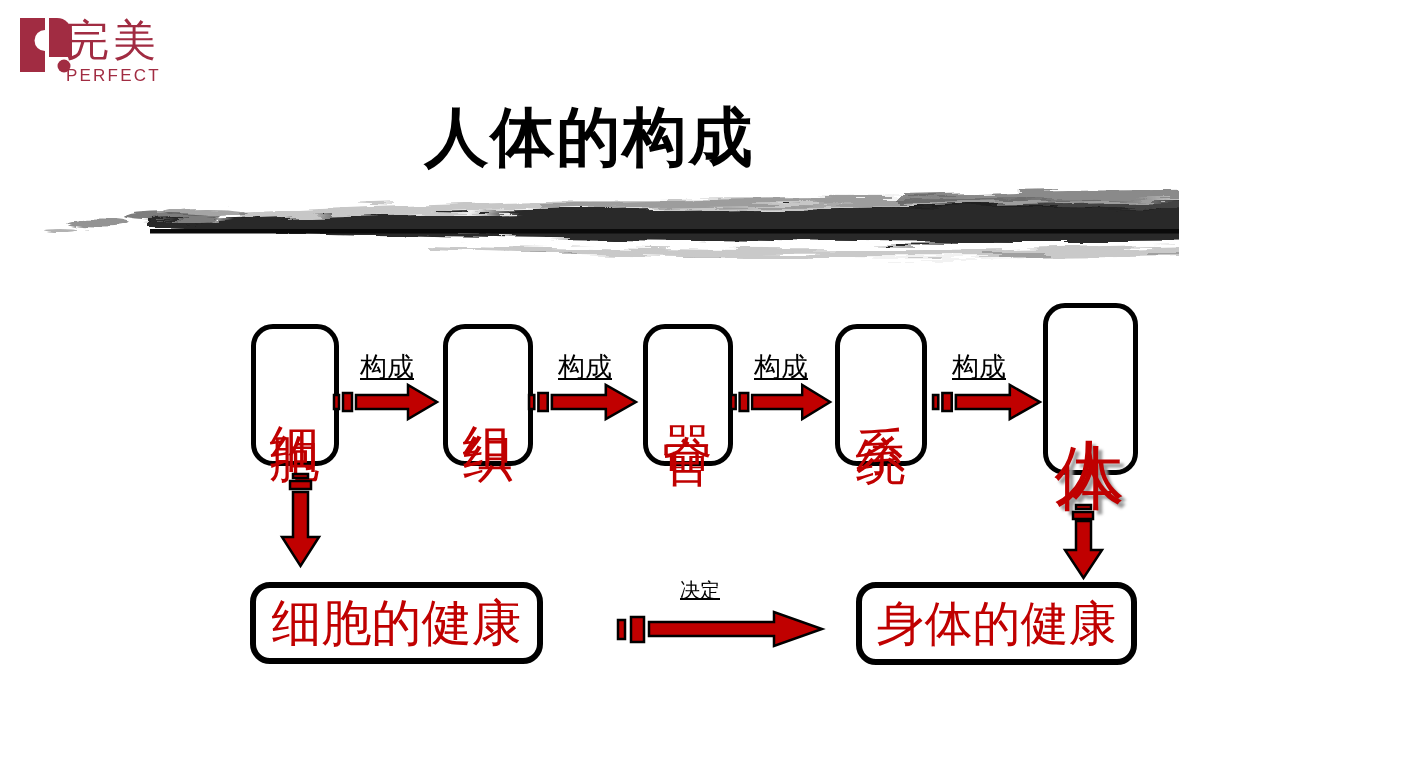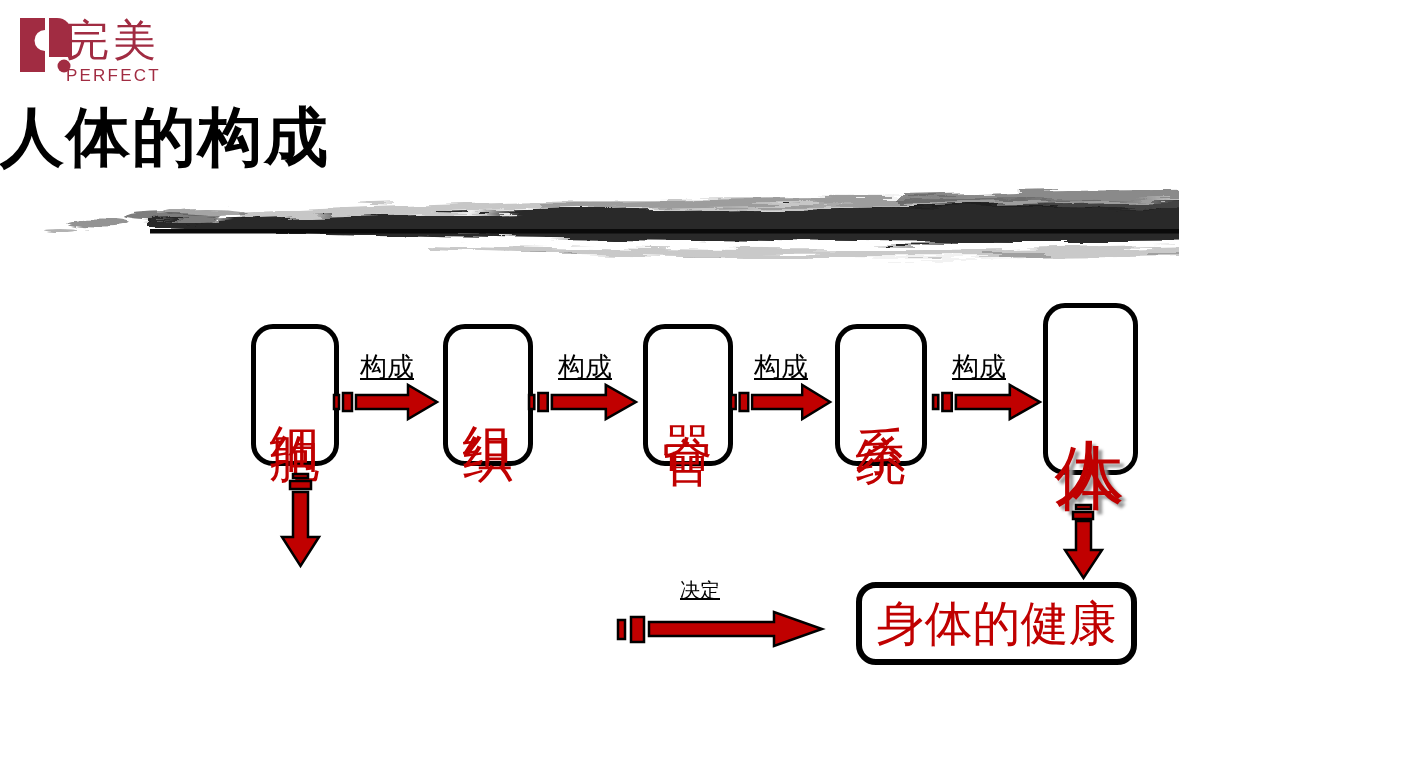--- a/index.html
+++ b/index.html
@@ -1,20 +1,20 @@
 <!DOCTYPE html>
 <html style="--node-text: #C00000; --node-border: #000000; --arrow-fill: #C00000; --arrow-outline: #000000; --connector-label: #000000; --logo-color: #A12C42;"><head>
 <meta charset="utf-8">
 <style>
   html,body{margin:0;padding:0;background:#ffffff;}
   body{font-family:"Liberation Sans","DejaVu Sans",sans-serif;}
   #stage{position:relative;width:1179px;height:775px;background:#fff;overflow:hidden;}
 
   
-  .slide-title{position:absolute;left:0;top:94px;width:100%;
+  .slide-title{position:absolute;left:0;top:94px;width:100%;text-align:center;
     font-size:64px;font-weight:900;color:#000;letter-spacing:2px;}
 
   
   .chain-node{position:absolute;box-sizing:border-box;background:#fff;
     border:5px solid var(--node-border,#000);border-radius:22px;
     color:var(--node-text,#C00000);
     display:flex;align-items:center;justify-content:center;
     writing-mode:vertical-rl;text-orientation:upright;line-height:1;}
   #node-0{left:251px;top:324px;width:88px;height:142px;font-size:50px;letter-spacing:10px;}
   #node-1{left:443px;top:324px;width:90px;height:142px;font-size:50px;letter-spacing:10px;}
@@ -126,15 +126,16 @@
     <polygon class="arr" points="14,17 29,17 29,46 40,46 21.5,74 3,46 14,46"></polygon>
   </svg>
 
   <div class="conn-label" style="left:700px;top:577px;font-size:20px;">决定</div>
   <svg class="abs" style="left:616px;top:608px;" width="210" height="42" viewBox="0 0 210 42">
     <rect class="arr" x="2" y="12" width="7" height="19"></rect>
       <rect class="arr" x="15" y="9" width="13" height="25"></rect>
     <polygon class="arr" points="33,14 158,14 158,4 206,21 158,38 158,28 33,28"></polygon>
   </svg>
 
+  <div class="outcome-node" id="outcome-0">细胞的健康</div>
   <div class="outcome-node" id="outcome-1">身体的健康</div>
 
 </div>
 
 </body></html>

